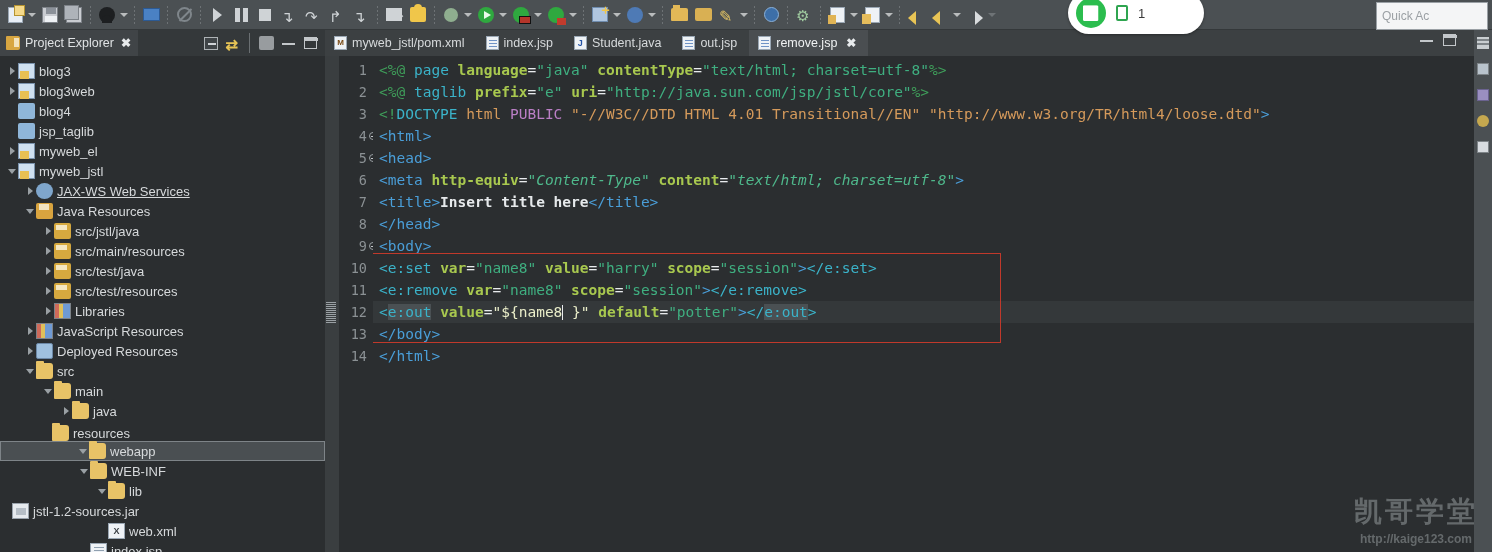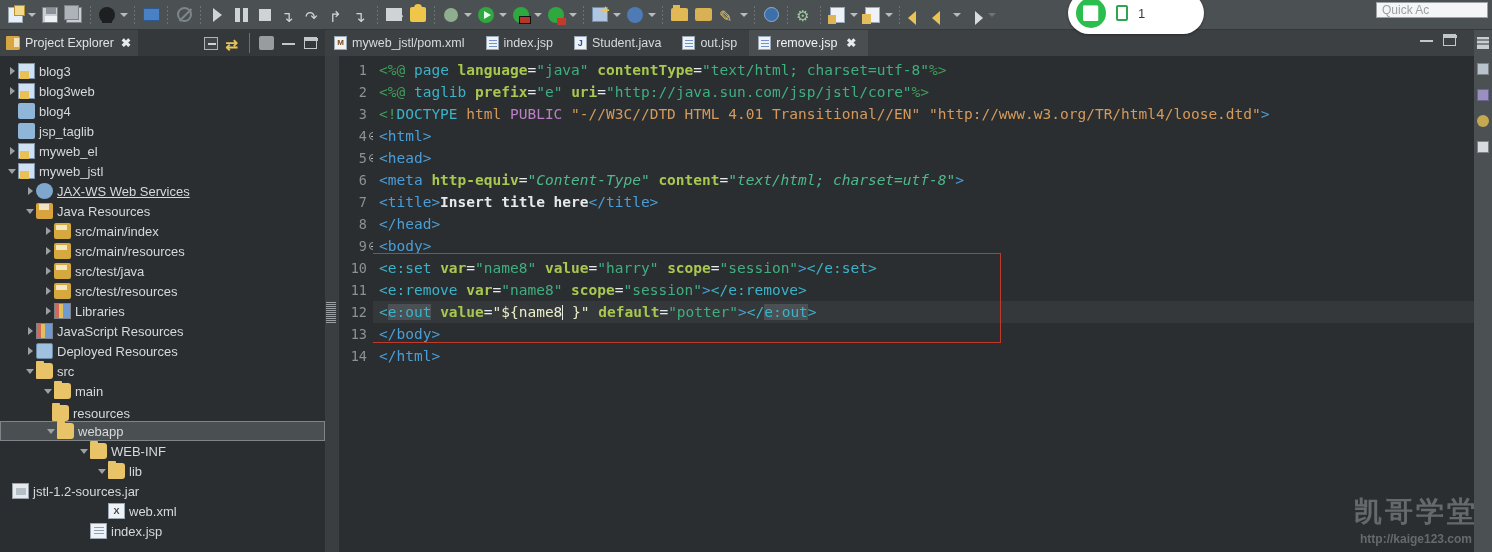--- a/index.html
+++ b/index.html
@@ -103,21 +103,21 @@
   .pill-circle {
     width: 30px; height: 30px; border-radius: 50%;
     background: #2bbd4e; display:flex;align-items:center;justify-content:center;
   }
   .pill-circle::after { content:"📶"; font-size: 14px; filter: grayscale(1) brightness(3); }
   .pill-phone { width:12px;height:16px;border:2px solid #2fa550;border-radius:2px; }
   .pill-num { color:#3b3b3b; font-size:13px; font-family:"Liberation Sans",sans-serif; }
 
   
   .quick-access {
-    position:absolute; right:4px; top:2px; width:112px; height:16px;
+    position:absolute; right:4px; top:2px; width:112px; height:28px;
     background:#f4f5f6; border:1px solid #9aa0a5;
     display:flex; align-items:center; padding-left:5px;
     color:#9ba0a4; font-size:12px; overflow:hidden; z-index:30;
   }
 
   
   .pe {
     position:absolute; left:0; top:30px; width:325px; height:522px;
     background:#2b2e30;
   }
@@ -514,21 +514,21 @@
           <span>JAX-WS Web Services</span>
         </div>
         <div class="row" style="padding-left: 24px;">
           <span class="twisty open"></span>
           <span class="ticon ic-javares"></span>
           <span>Java Resources</span>
         </div>
         <div class="row" style="padding-left: 42px;">
           <span class="twisty closed"></span>
           <span class="ticon ic-srcpkg"></span>
-          <span>src/main/index</span>
+          <span>src/jstl/java</span>
         </div>
         <div class="row" style="padding-left: 42px;">
           <span class="twisty closed"></span>
           <span class="ticon ic-srcpkg"></span>
           <span>src/main/resources</span>
         </div>
         <div class="row" style="padding-left: 42px;">
           <span class="twisty closed"></span>
           <span class="ticon ic-srcpkg"></span>
           <span>src/test/java</span>
@@ -556,26 +556,31 @@
         <div class="row" style="padding-left: 24px;">
           <span class="twisty open"></span>
           <span class="ticon ic-folder"></span>
           <span>src</span>
         </div>
         <div class="row" style="padding-left: 42px;">
           <span class="twisty open"></span>
           <span class="ticon ic-folder"></span>
           <span>main</span>
         </div>
+        <div class="row" style="padding-left: 60px;">
+          <span class="twisty closed"></span>
+          <span class="ticon ic-folder"></span>
+          <span>java</span>
+        </div>
         <div class="row" style="padding-left: 40px; align-items: flex-end;">
           <span class="twisty"></span>
           <span class="ticon ic-folder"></span>
           <span>resources</span>
         </div>
-        <div class="row selected" style="padding-left: 44px;">
+        <div class="row selected" style="padding-left: 76px;">
           <span class="twisty open"></span>
           <span class="ticon ic-folder"></span>
           <span>webapp</span>
         </div>
         <div class="row" style="padding-left: 78px;">
           <span class="twisty open"></span>
           <span class="ticon ic-folder"></span>
           <span>WEB-INF</span>
         </div>
         <div class="row" style="padding-left: 96px;">

